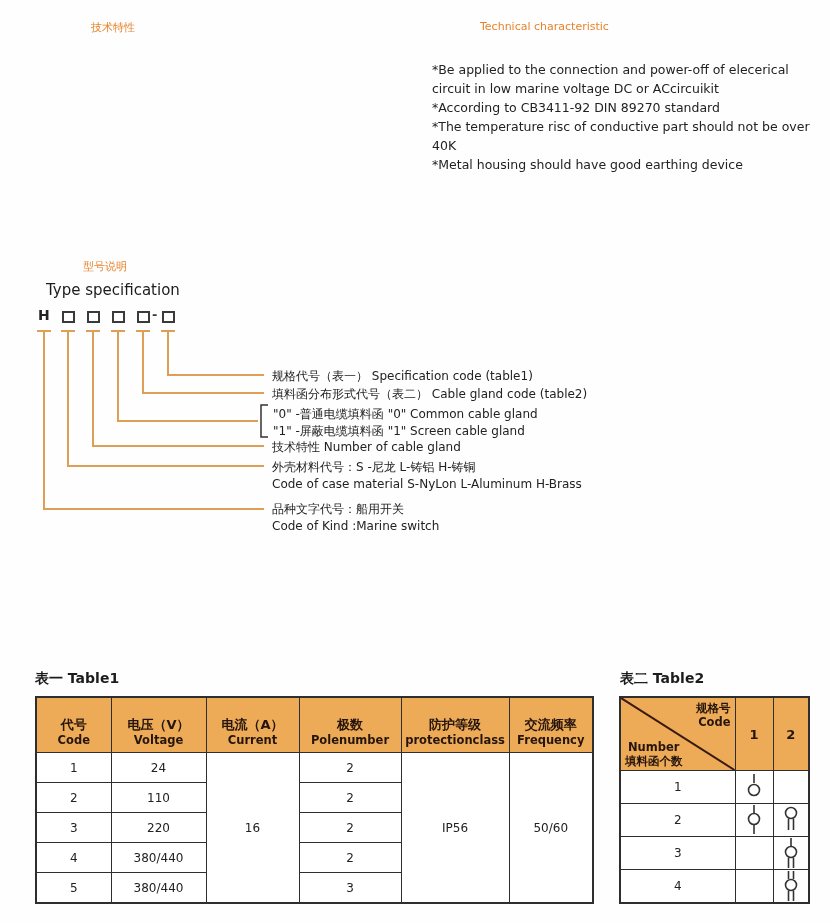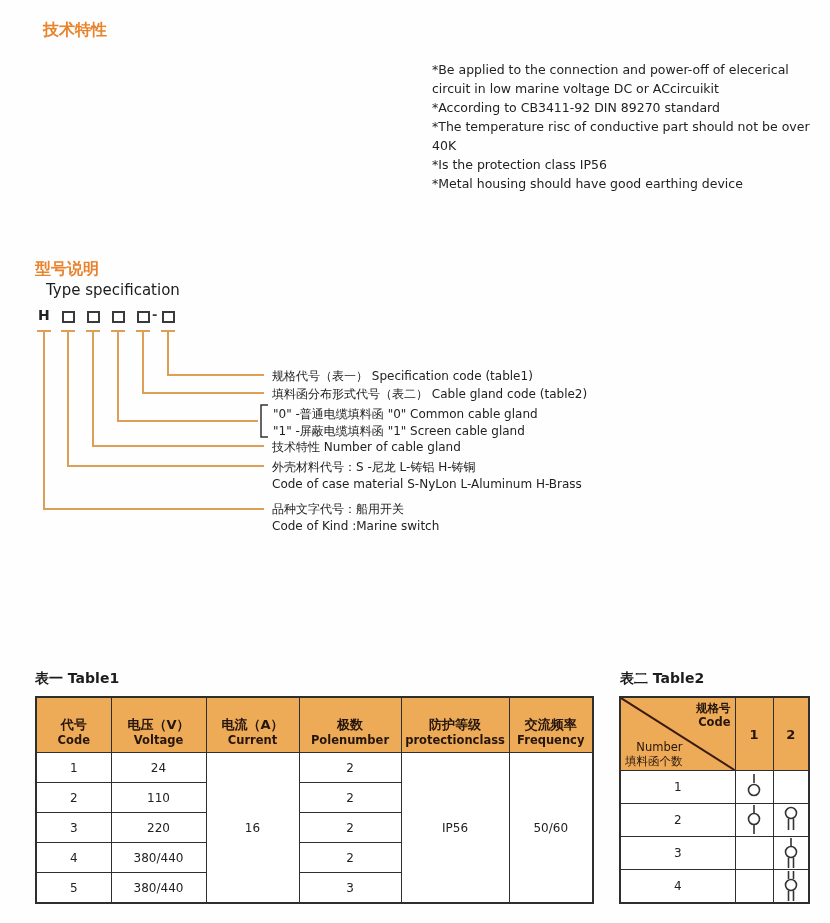--- a/index.html
+++ b/index.html
@@ -1,19 +1,19 @@
 <!DOCTYPE html>
 <html><head>
 <meta charset="utf-8">
 <style>
   html,body{margin:0;padding:0;background:#fff;}
   body{font-family:"DejaVu Sans","Liberation Sans",sans-serif;color:#1c1c1c;}
   #page{position:relative;width:830px;height:923px;background:#fefefe;overflow:hidden;}
 
-  .orange-title{position:absolute;font-size:16px;font-weight:bold;color:#E9832B;}
+  .orange-title{position:absolute;font-size:11px;font-weight:normal;color:#E9832B;margin-left:48px;}
   .black-title{position:absolute;font-size:15px;font-weight:bold;color:#1c1c1c;}
 
   .cn-bullets{position:absolute;left:43px;top:58px;width:380px;font-size:13px;line-height:24.5px;color:#222;}
   .en-bullets{position:absolute;left:432px;top:60px;width:398px;font-size:12.5px;line-height:19px;color:#222;}
 
   
   .code-letter{position:absolute;font-size:14px;font-weight:bold;color:#222;}
   .code-box{position:absolute;width:9px;height:8px;border:2px solid #3a3a3a;background:#fff;}
   .code-dash{position:absolute;font-size:13px;font-weight:bold;color:#3a3a3a;}
   .tick{position:absolute;width:14px;height:2px;background:#DD9F55;}
@@ -33,36 +33,36 @@
   .hen{font-size:11.5px;font-weight:bold;text-align:center;line-height:14px;}
   #table1{left:35px;top:696px;width:557px;}
   #table1 tbody td{height:29px;}
   #table1 thead th{height:50px;}
   #table2{left:619px;top:696px;width:189px;}
   #table2 tbody td{height:32px;}
   #table2 thead th{height:66px;}
   .corner{position:relative;padding:3px;}
   .corner svg{position:absolute;left:0;top:0;width:100%;height:100%;}
   .corner .tr{position:absolute;right:4px;top:3px;text-align:right;font-size:11.5px;font-weight:bold;line-height:14px;}
-  .corner .bl{position:absolute;left:4px;bottom:2px;text-align:right;font-size:11.5px;font-weight:normal;line-height:14px;}
+  .corner .bl{position:absolute;left:4px;bottom:2px;text-align:center;font-size:11.5px;font-weight:bold;line-height:14px;}
   .colhead{font-size:13px;font-weight:bold;text-align:center;}
   .sym{display:block;margin:0 auto;}
 </style>
 </head>
 <body>
 
 <div id="page">
 
   <div class="orange-title" style="left:43px;top:20px;">技术特性</div>
 
+  <div class="orange-title" style="left:432px;top:20px;">Technical characteristic</div>
   <div class="en-bullets">
     <div>*Be applied to the connection and power-off of elecerical circuit in low marine voltage DC or ACcircuikit</div>
     <div>*According to CB3411-92  DIN 89270 standard</div>
     <div>*The temperature risc of conductive part should not be over 40K</div>
-    <div>*Is the protection class IP56</div>
     <div>*Metal housing should have good earthing device</div>
   </div>
 
   <div class="orange-title" style="left:35px;top:259px;">型号说明</div>
   <div class="black-title" style="left:46px;top:281px;font-weight:normal;">Type specification</div>
 
   <div class="code-letter" style="left:38px;top:307px;">H</div>
   <span class="code-box" style="left:62px;top:311px;"></span>
   <span class="code-box" style="left:87px;top:311px;"></span>
   <span class="code-box" style="left:112px;top:311px;"></span>

